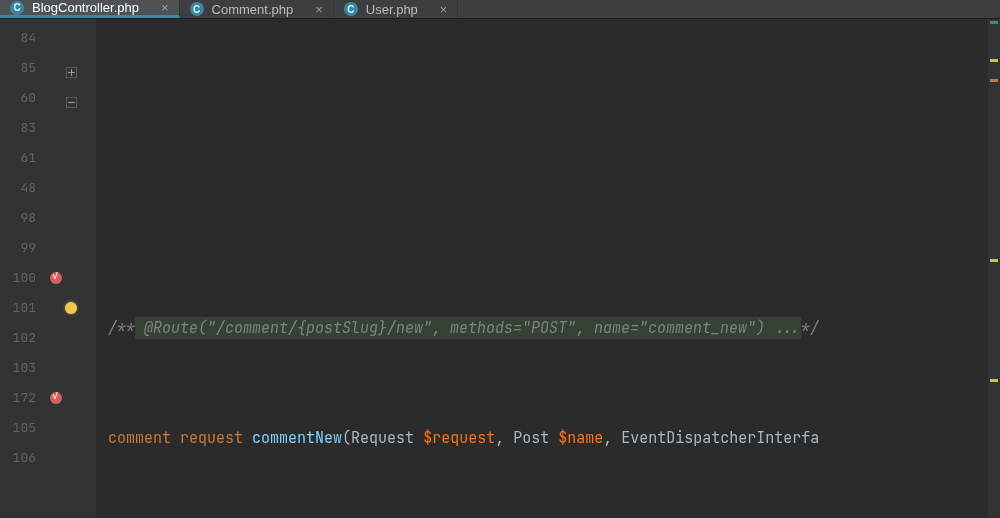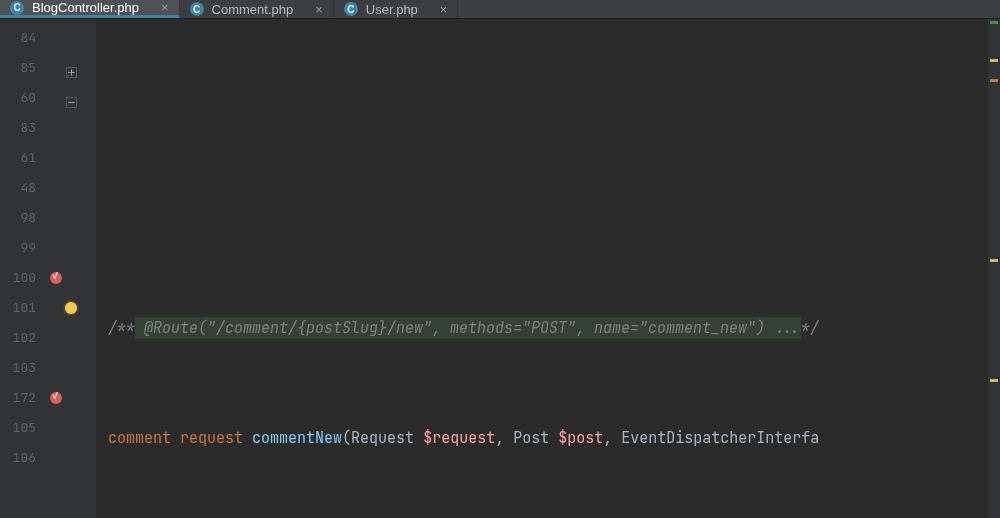--- a/index.html
+++ b/index.html
@@ -93,21 +93,21 @@
   }
   .line {
     height:30px; line-height:30px;
     padding-left:12px;
     position:relative;
   }
   
   .c-kw   { color:#cc7832; }
   .c-fn   { color:#7dd3fc; }
   .c-cls  { color:#a9b7c6; }
-  .c-var  { color:#fca5a5; }
+  .c-var  { color:#f97316; }
   .c-doc  { color:#808080; font-style:italic; }
   .c-docbg{ background:#364135; padding:1px 0; border-radius:2px; }
   .ind-guide {
     position:absolute; top:0; bottom:0; width:1px;
     background:#404040;
     z-index:-1;
   }
   
   .markers {
     width:12px;
@@ -201,21 +201,21 @@
     <div class="ind-guide" style="left:54px; top:120px; height:330px"></div>
     <div class="ind-guide" style="left:102px;top:360px; height:90px"></div>
 
     
     <div class="line"></div>
 
     
     <div class="line"><span class="c-doc">/**</span><span class="c-doc c-docbg"> @Route("/comment/{postSlug}/new", methods="POST", name="comment_new") ...</span><span class="c-doc">*/</span></div>
 
     
-    <div class="line"><span class="c-kw">comment</span> <span class="c-kw">request</span> <span class="c-fn">commentNew</span>(<span class="c-cls">Request</span> <span class="c-var">$request</span>, <span class="c-cls">Post</span> <span class="c-var">$post</span>, <span class="c-cls">EventDispatcherInterfa</span></div>
+    <div class="line"><span class="c-kw">comment</span> <span class="c-kw">request</span> <span class="c-fn">commentNew</span>(<span class="c-cls">Request</span> <span class="c-var">$request</span>, <span class="c-cls">Post</span> <span class="c-var">$name</span>, <span class="c-cls">EventDispatcherInterfa</span></div>
 
     
     
 
     
     
 
     
     
 

